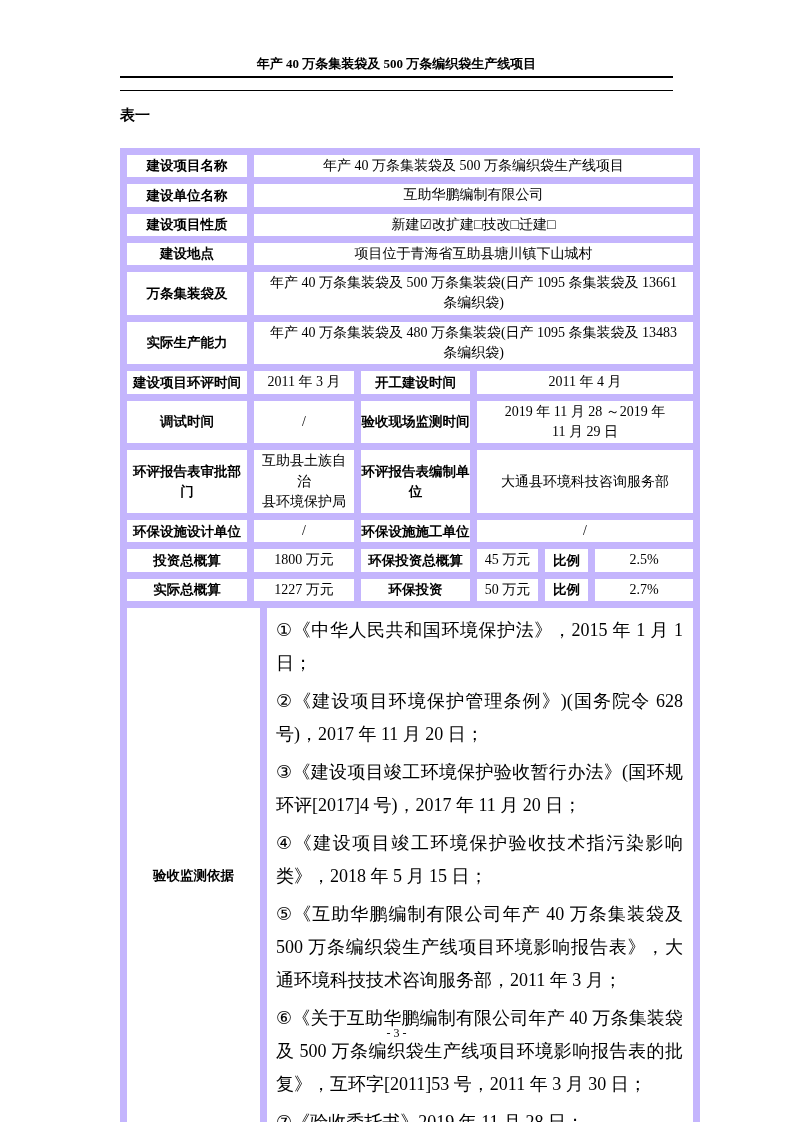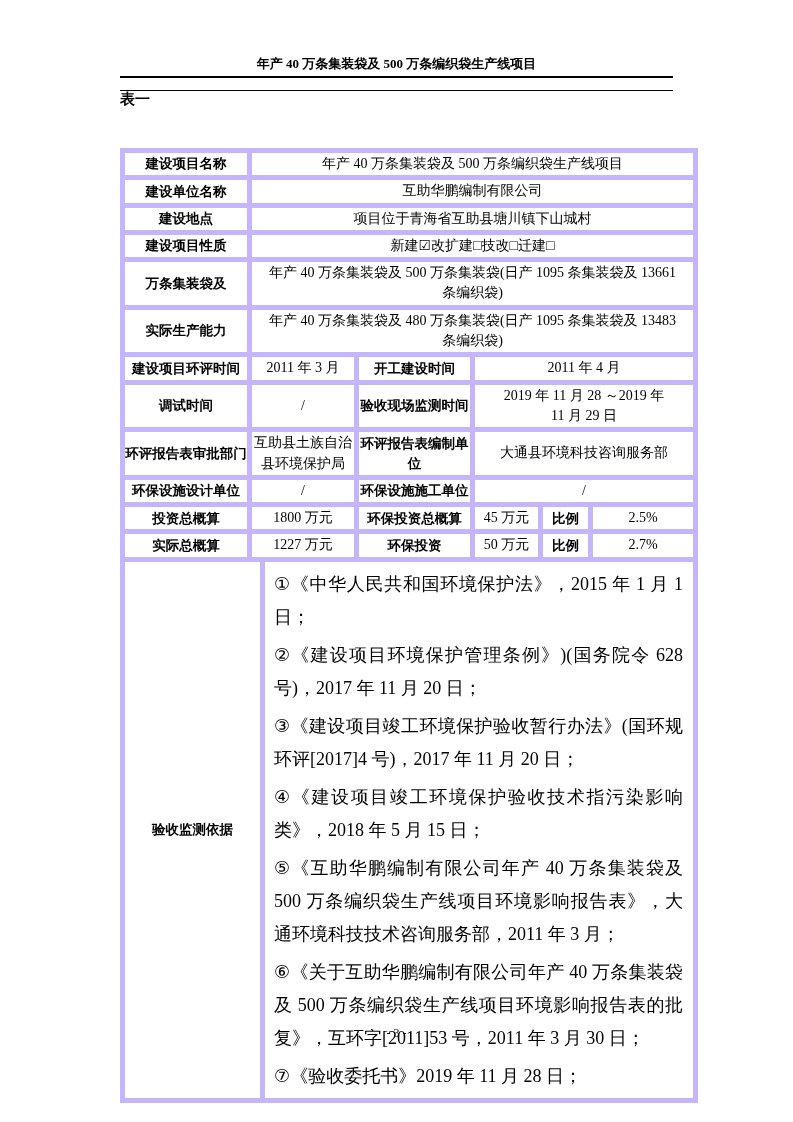--- a/index.html
+++ b/index.html
@@ -7,27 +7,27 @@
     width:793px;height:1122px;background:#ffffff;color:#000;
     font-family:"Liberation Serif","DejaVu Serif","DejaVu Sans",serif;
     position:relative;overflow:hidden;
   }
   .doc-header{
     position:absolute;left:120px;top:55px;width:553px;
     text-align:center;font-size:13px;font-weight:bold;white-space:nowrap;
   }
   .rule-1{position:absolute;left:120px;top:76px;width:553px;height:0;border-top:2px solid #000;}
   .rule-2{position:absolute;left:120px;top:90px;width:553px;height:0;border-top:1.5px solid #000;}
-  .table-caption{position:absolute;left:120px;top:90px;font-size:15px;font-weight:bold;}
+  .table-caption{position:absolute;left:120px;top:106px;font-size:15px;font-weight:bold;}
   table.main{
     position:absolute;left:120px;top:148px;width:573px;
     border-collapse:collapse;table-layout:fixed;
   }
   td{
-    border:5px solid #c4b5fd;text-align:center;vertical-align:middle;
+    border:7px solid #c4b5fd;text-align:center;vertical-align:middle;
     font-size:14px;padding:1px 2px;white-space:pre-line;line-height:1.45;
   }
   td.lbl{font-weight:bold;font-size:13.5px;padding:1px 0;}
   td.deps{
     text-align:justify;vertical-align:top;white-space:normal;
     padding:6px 10px 0 9px;
   }
   td.deps p{margin:0 0 5px 0;line-height:33px;font-size:18px;}
   tr.h22{height:22px;} tr.h26{height:26px;} tr.h42{height:42px;}
   tr.h44{height:44px;} tr.h504{height:504px;}
@@ -57,26 +57,26 @@
   <tbody>
     <tr class="h22">
       <td class="lbl">建设项目名称</td>
       <td colspan="6">年产 40 万条集装袋及 500 万条编织袋生产线项目</td>
     </tr>
     <tr class="h22">
       <td class="lbl">建设单位名称</td>
       <td colspan="6">互助华鹏编制有限公司</td>
     </tr>
     <tr class="h22">
+      <td class="lbl">建设项目性质</td>
+      <td colspan="6">新建☑改扩建□技改□迁建□</td>
+    </tr>
+    <tr class="h22">
       <td class="lbl">建设地点</td>
       <td colspan="6">项目位于青海省互助县塘川镇下山城村</td>
-    </tr>
-    <tr class="h22">
-      <td class="lbl">建设项目性质</td>
-      <td colspan="6">新建☑改扩建□技改□迁建□</td>
     </tr>
     <tr class="h44">
       <td class="lbl">万条集装袋及</td>
       <td colspan="6">年产 40 万条集装袋及 500 万条集装袋(日产 1095 条集装袋及 13661
 条编织袋)</td>
     </tr>
     <tr class="h42">
       <td class="lbl">实际生产能力</td>
       <td colspan="6">年产 40 万条集装袋及 480 万条集装袋(日产 1095 条集装袋及 13483
 条编织袋)</td>

